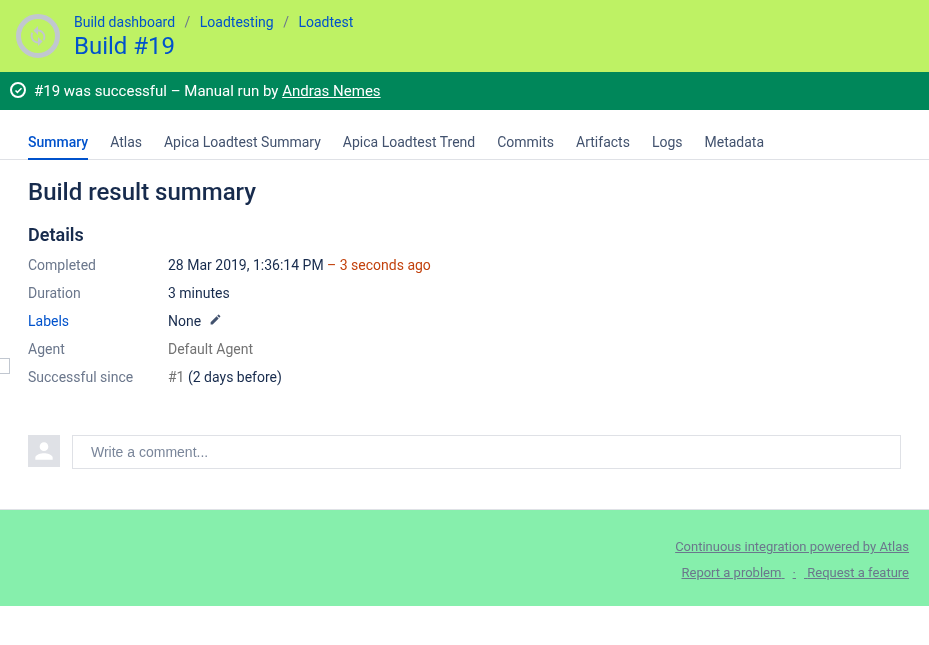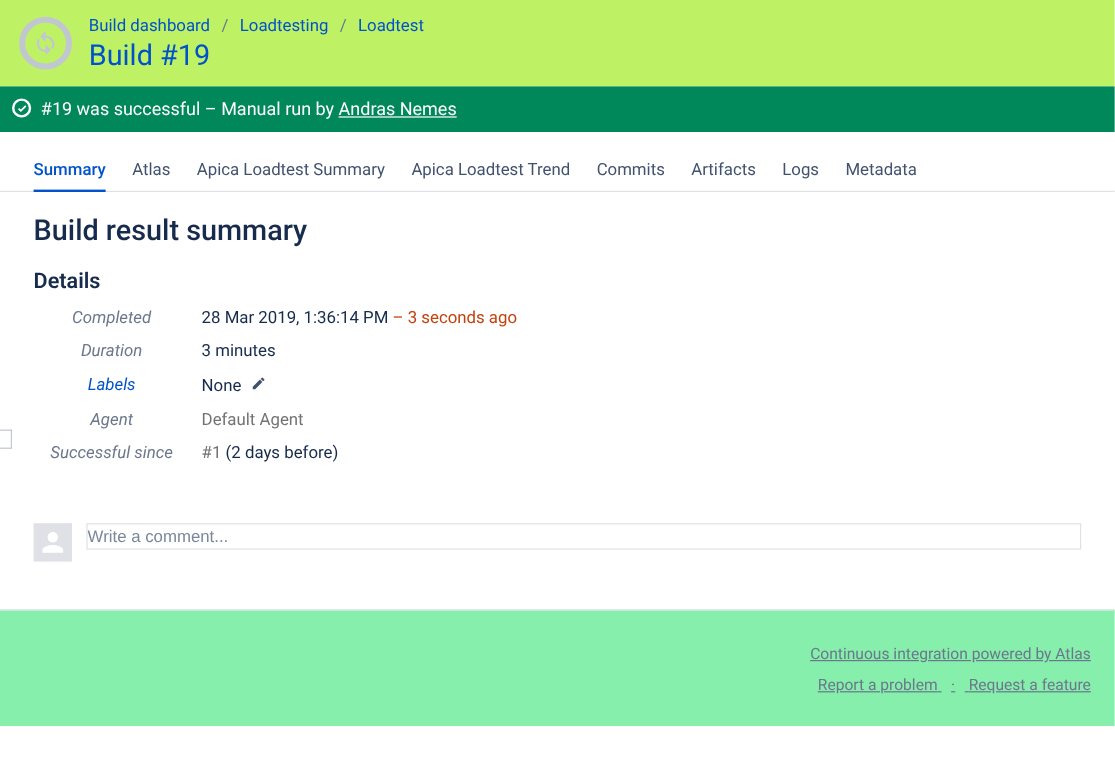--- a/index.html
+++ b/index.html
@@ -95,21 +95,21 @@
     color: #172b4d;
     margin-bottom: 12px;
   }
   .details-grid {
     display: grid;
     grid-template-columns: 130px 1fr;
     row-gap: 12px;
     column-gap: 10px;
     font-size: 14px;
   }
-  .dlabel { text-align: center; color: #6b778c; font-style: italic; }
+  .dlabel { text-align: left; color: #6b778c; }
   .dlabel.link { color: #0052cc; cursor: pointer; }
   .dval { color: #172b4d; }
   .dval .ago { color: #c2410c; }
   .dval a { color: #737373; }
   .pencil {
     display: inline-block;
     margin-left: 4px;
     cursor: pointer;
     color: #42526e;
   }
@@ -123,23 +123,23 @@
     width: 32px; height: 32px;
     background: #dfe1e6;
     display: flex;
     align-items: center;
     justify-content: center;
     flex-shrink: 0;
   }
   .avatar svg { fill: #fff; }
   .comment-input {
     flex: 1;
-    height: 22px;
+    height: 34px;
     border: 1px solid #dfe1e6;
-    padding: 0 0;
+    padding: 0 18px;
     font-size: 14px;
     color: #172b4d;
     outline: none;
   }
   .comment-input::placeholder { color: #7a869a; }
   .footer {
     border-top: 1px solid #dfe1e6;
     padding: 24px 20px 20px 20px;
     text-align: right;
     color: #6b778c;

